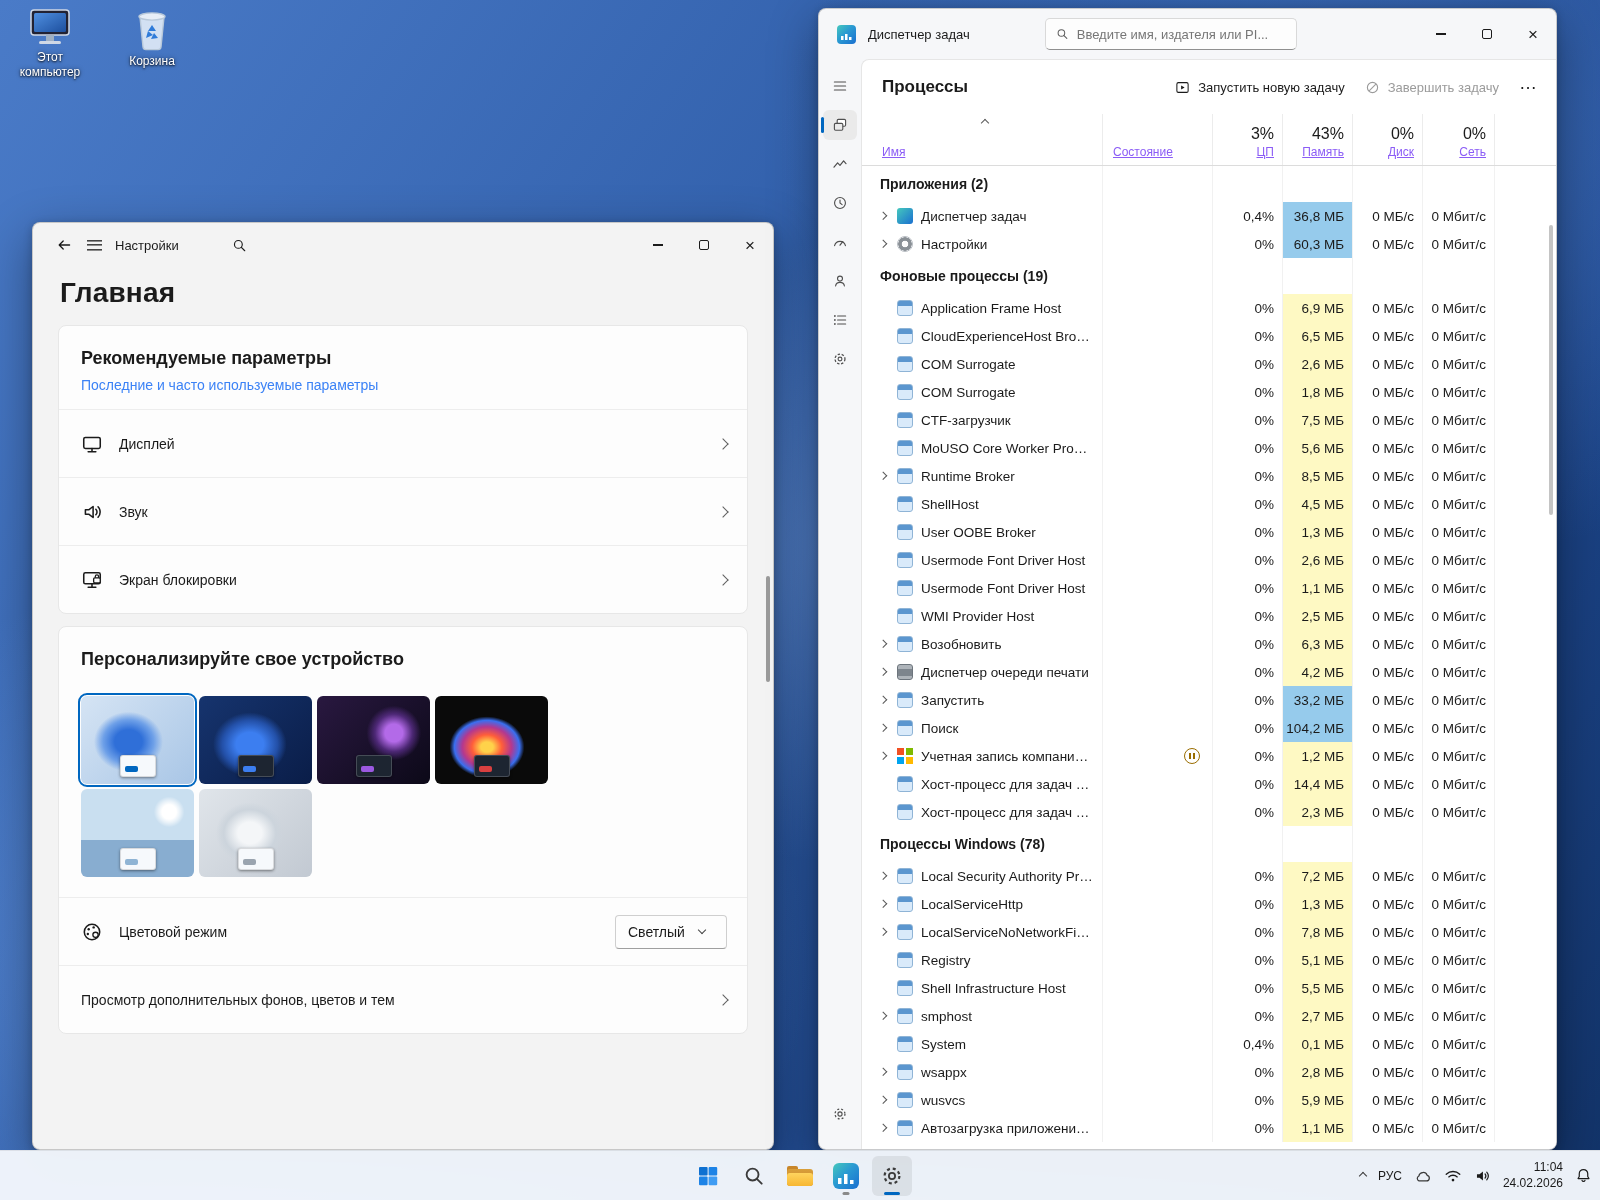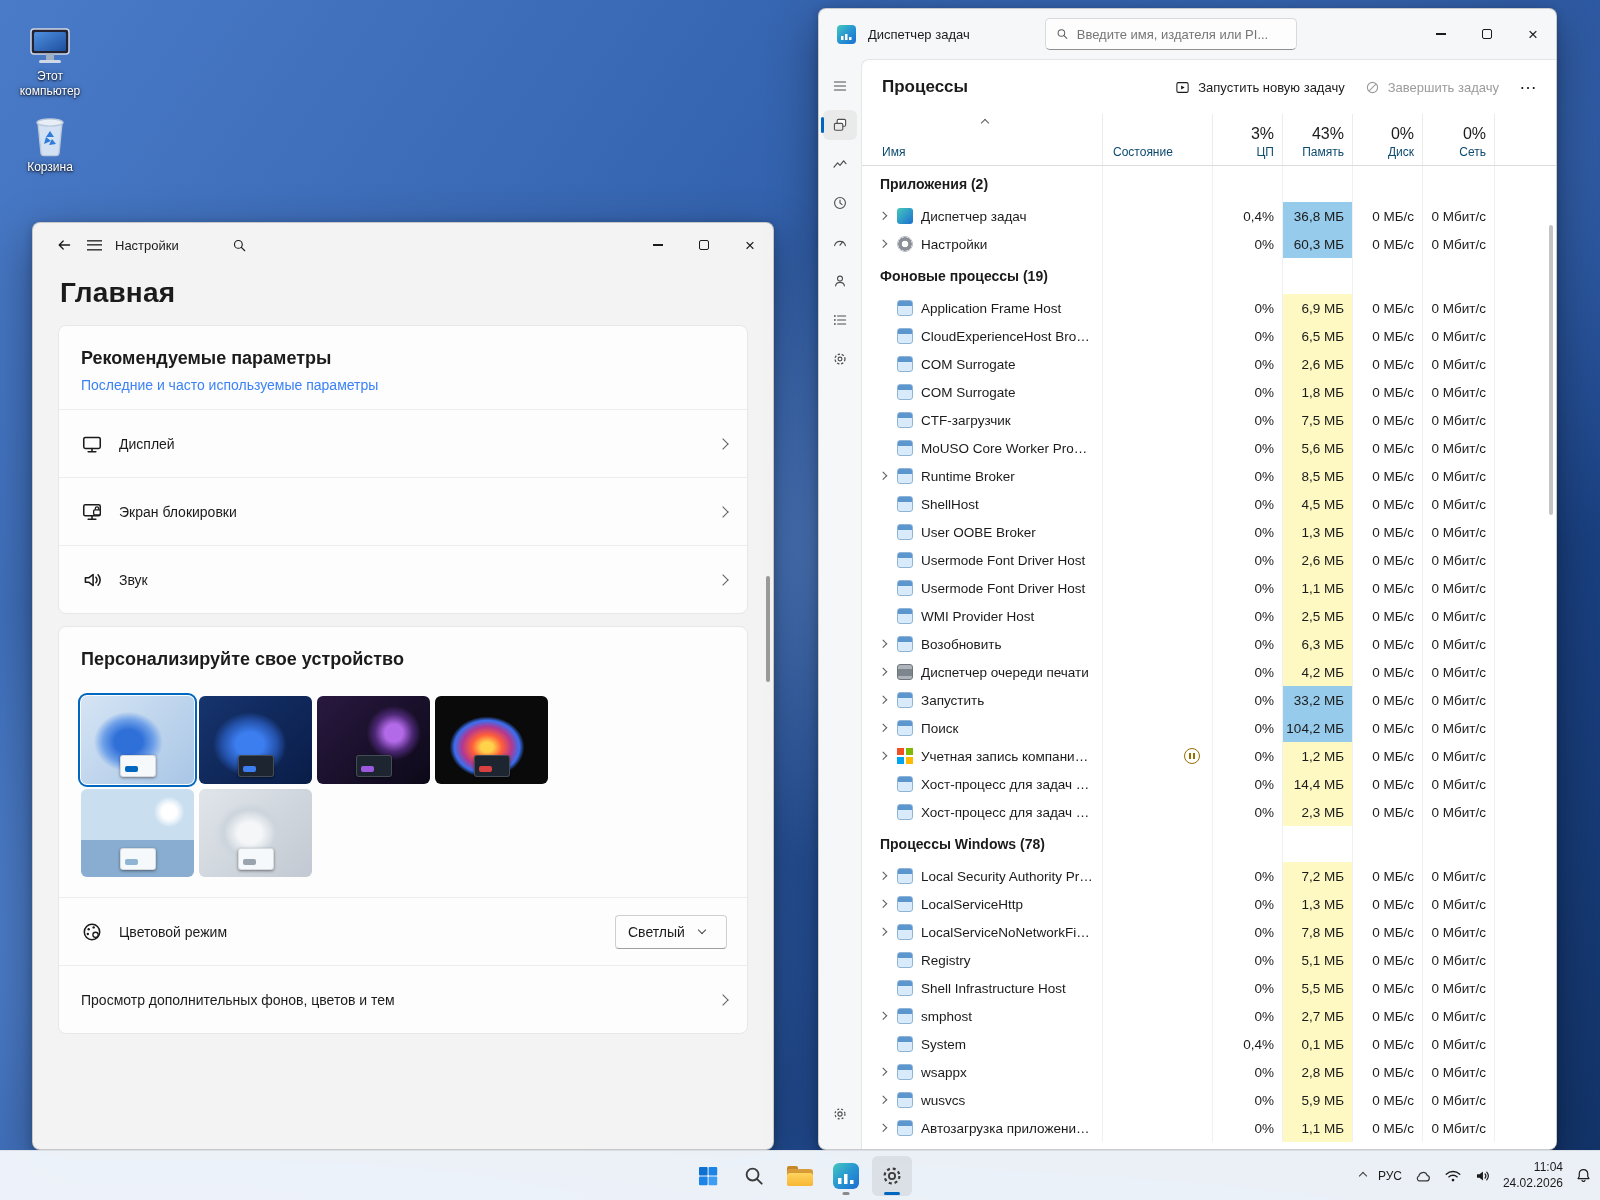--- a/index.html
+++ b/index.html
@@ -8,21 +8,21 @@
 
   .screen { position:relative; width:1600px; height:1200px; overflow:hidden;
     background:
       radial-gradient(900px 620px at 16% 80%, rgba(110,160,235,.55), transparent 62%),
       radial-gradient(1000px 700px at 86% 12%, rgba(80,130,210,.5), transparent 60%),
       radial-gradient(760px 520px at 54% 46%, rgba(140,180,240,.35), transparent 60%),
       linear-gradient(125deg, #4a7bc8 0%, #2f5da8 45%, #1c4488 75%, #123368 100%);
   }
 
   
-  .desk-icons { position:absolute; left:6px; top:26px; display:flex; flex-direction:column; gap:14px; }
+  .desk-icons { position:absolute; left:6px; top:7px; display:flex; gap:14px; }
   .desk-icon { width:88px; display:flex; flex-direction:column; align-items:center; gap:3px; cursor:pointer; }
   .desk-icon .lbl { color:#fff; font-size:12px; text-align:center; line-height:1.25;
     text-shadow:0 1px 2px rgba(0,0,0,.85), 0 0 4px rgba(0,0,0,.5); }
 
   
   .win { position:absolute; border-radius:8px; overflow:hidden;
     box-shadow:0 16px 48px rgba(0,0,0,.38), 0 2px 8px rgba(0,0,0,.22);
     border:1px solid rgba(0,0,0,.18); display:flex; flex-direction:column; }
   .win-controls { position:absolute; right:0; top:0; display:flex; height:100%; }
   .wc-btn { width:46px; height:100%; display:flex; align-items:center; justify-content:center; cursor:pointer; color:#1b1b1b; }
@@ -100,21 +100,21 @@
   .tm-h2 { font-size:17px; font-weight:700; }
   .tm-actions { margin-left:auto; display:flex; align-items:center; gap:20px; }
   .tm-btn { display:flex; align-items:center; gap:8px; font-size:13px; cursor:pointer; background:none; border:0; font-family:inherit; color:#1b1b1b; }
   .tm-btn.disabled { color:#9b9b9b; cursor:default; }
   .tm-more { font-size:18px; letter-spacing:1px; line-height:0; padding-bottom:8px; cursor:pointer; color:#1b1b1b; }
 
   .thead { height:52px; flex:none; display:flex; border-bottom:1px solid #dcdcdc; }
   .hc { display:flex; flex-direction:column; justify-content:flex-end; padding-bottom:6px; position:relative; }
   .hc-name { flex:1; min-width:0; padding-left:20px; }
   .sort-caret { position:absolute; top:6px; left:50%; transform:translateX(-50%); color:#5a5a5a; width:6px; height:6px; }
-  .hc-lbl { font-size:12px; color:#0c4a6e; }
+  .hc-lbl { font-size:12px; color:#8b5cf6;text-decoration:underline; }
   .hc-num { width:70px; text-align:right; padding-right:8px; border-left:1px solid #ececec; }
   .hc-net { width:72px; }
   .hc-status { width:110px; padding-left:10px; border-left:1px solid #ececec; }
   .hc-pct { font-size:16px; color:#1b1b1b; margin-bottom:2px; }
   .hc-gutter { width:62px; border-left:1px solid #ececec; }
 
   .tbody { flex:1; min-height:0; overflow:hidden; }
   .prow { display:flex; align-items:stretch; height:28px; font-size:13.5px; cursor:default; }
   .prow > div { display:flex; align-items:center; }
   .c-name { flex:1; min-width:0; padding-left:18px; gap:0; }
@@ -239,34 +239,34 @@
         <div class="crow">
           <svg width="22" height="22" viewBox="0 0 20 20">
             <rect x="2.5" y="4" width="15" height="10" rx="1.5" fill="none" stroke="#1b1b1b" stroke-width="1.4"></rect>
             <path d="M10 14v3M6.5 17h7" stroke="#1b1b1b" stroke-width="1.4" stroke-linecap="round"></path>
           </svg>
           <span class="lbl">Дисплей</span>
           <span class="chev r"></span>
         </div>
         <div class="crow">
           <svg width="22" height="22" viewBox="0 0 20 20">
+            <path d="M4 8v4h3l4 3V5L7 8H4z" fill="none" stroke="#1b1b1b" stroke-width="1.4" stroke-linejoin="round"></path>
+            <path d="M13.5 7.5a3.5 3.5 0 0 1 0 5M15.5 5.2a7 7 0 0 1 0 9.6" fill="none" stroke="#1b1b1b" stroke-width="1.4" stroke-linecap="round"></path>
+          </svg>
+          <span class="lbl">Звук</span>
+          <span class="chev r"></span>
+        </div>
+        <div class="crow">
+          <svg width="22" height="22" viewBox="0 0 20 20">
             <rect x="2.5" y="3.5" width="15" height="10" rx="1.5" fill="none" stroke="#1b1b1b" stroke-width="1.4"></rect>
             <path d="M10 13.5v3M6.5 16.5h7" stroke="#1b1b1b" stroke-width="1.4" stroke-linecap="round"></path>
             <rect x="11.5" y="8" width="6" height="4.6" rx="1" fill="#fdfdfd" stroke="#1b1b1b" stroke-width="1.2"></rect>
             <path d="M13 8V6.8a1.5 1.5 0 0 1 3 0V8" fill="none" stroke="#1b1b1b" stroke-width="1.2"></path>
           </svg>
           <span class="lbl">Экран блокировки</span>
-          <span class="chev r"></span>
-        </div>
-        <div class="crow">
-          <svg width="22" height="22" viewBox="0 0 20 20">
-            <path d="M4 8v4h3l4 3V5L7 8H4z" fill="none" stroke="#1b1b1b" stroke-width="1.4" stroke-linejoin="round"></path>
-            <path d="M13.5 7.5a3.5 3.5 0 0 1 0 5M15.5 5.2a7 7 0 0 1 0 9.6" fill="none" stroke="#1b1b1b" stroke-width="1.4" stroke-linecap="round"></path>
-          </svg>
-          <span class="lbl">Звук</span>
           <span class="chev r"></span>
         </div>
       </div>
 
       <div class="card">
         <div class="card-head">
           <div class="card-title">Персонализируйте свое устройство</div>
         </div>
         <div class="thumbs">
           <div class="thumb t1 sel">

